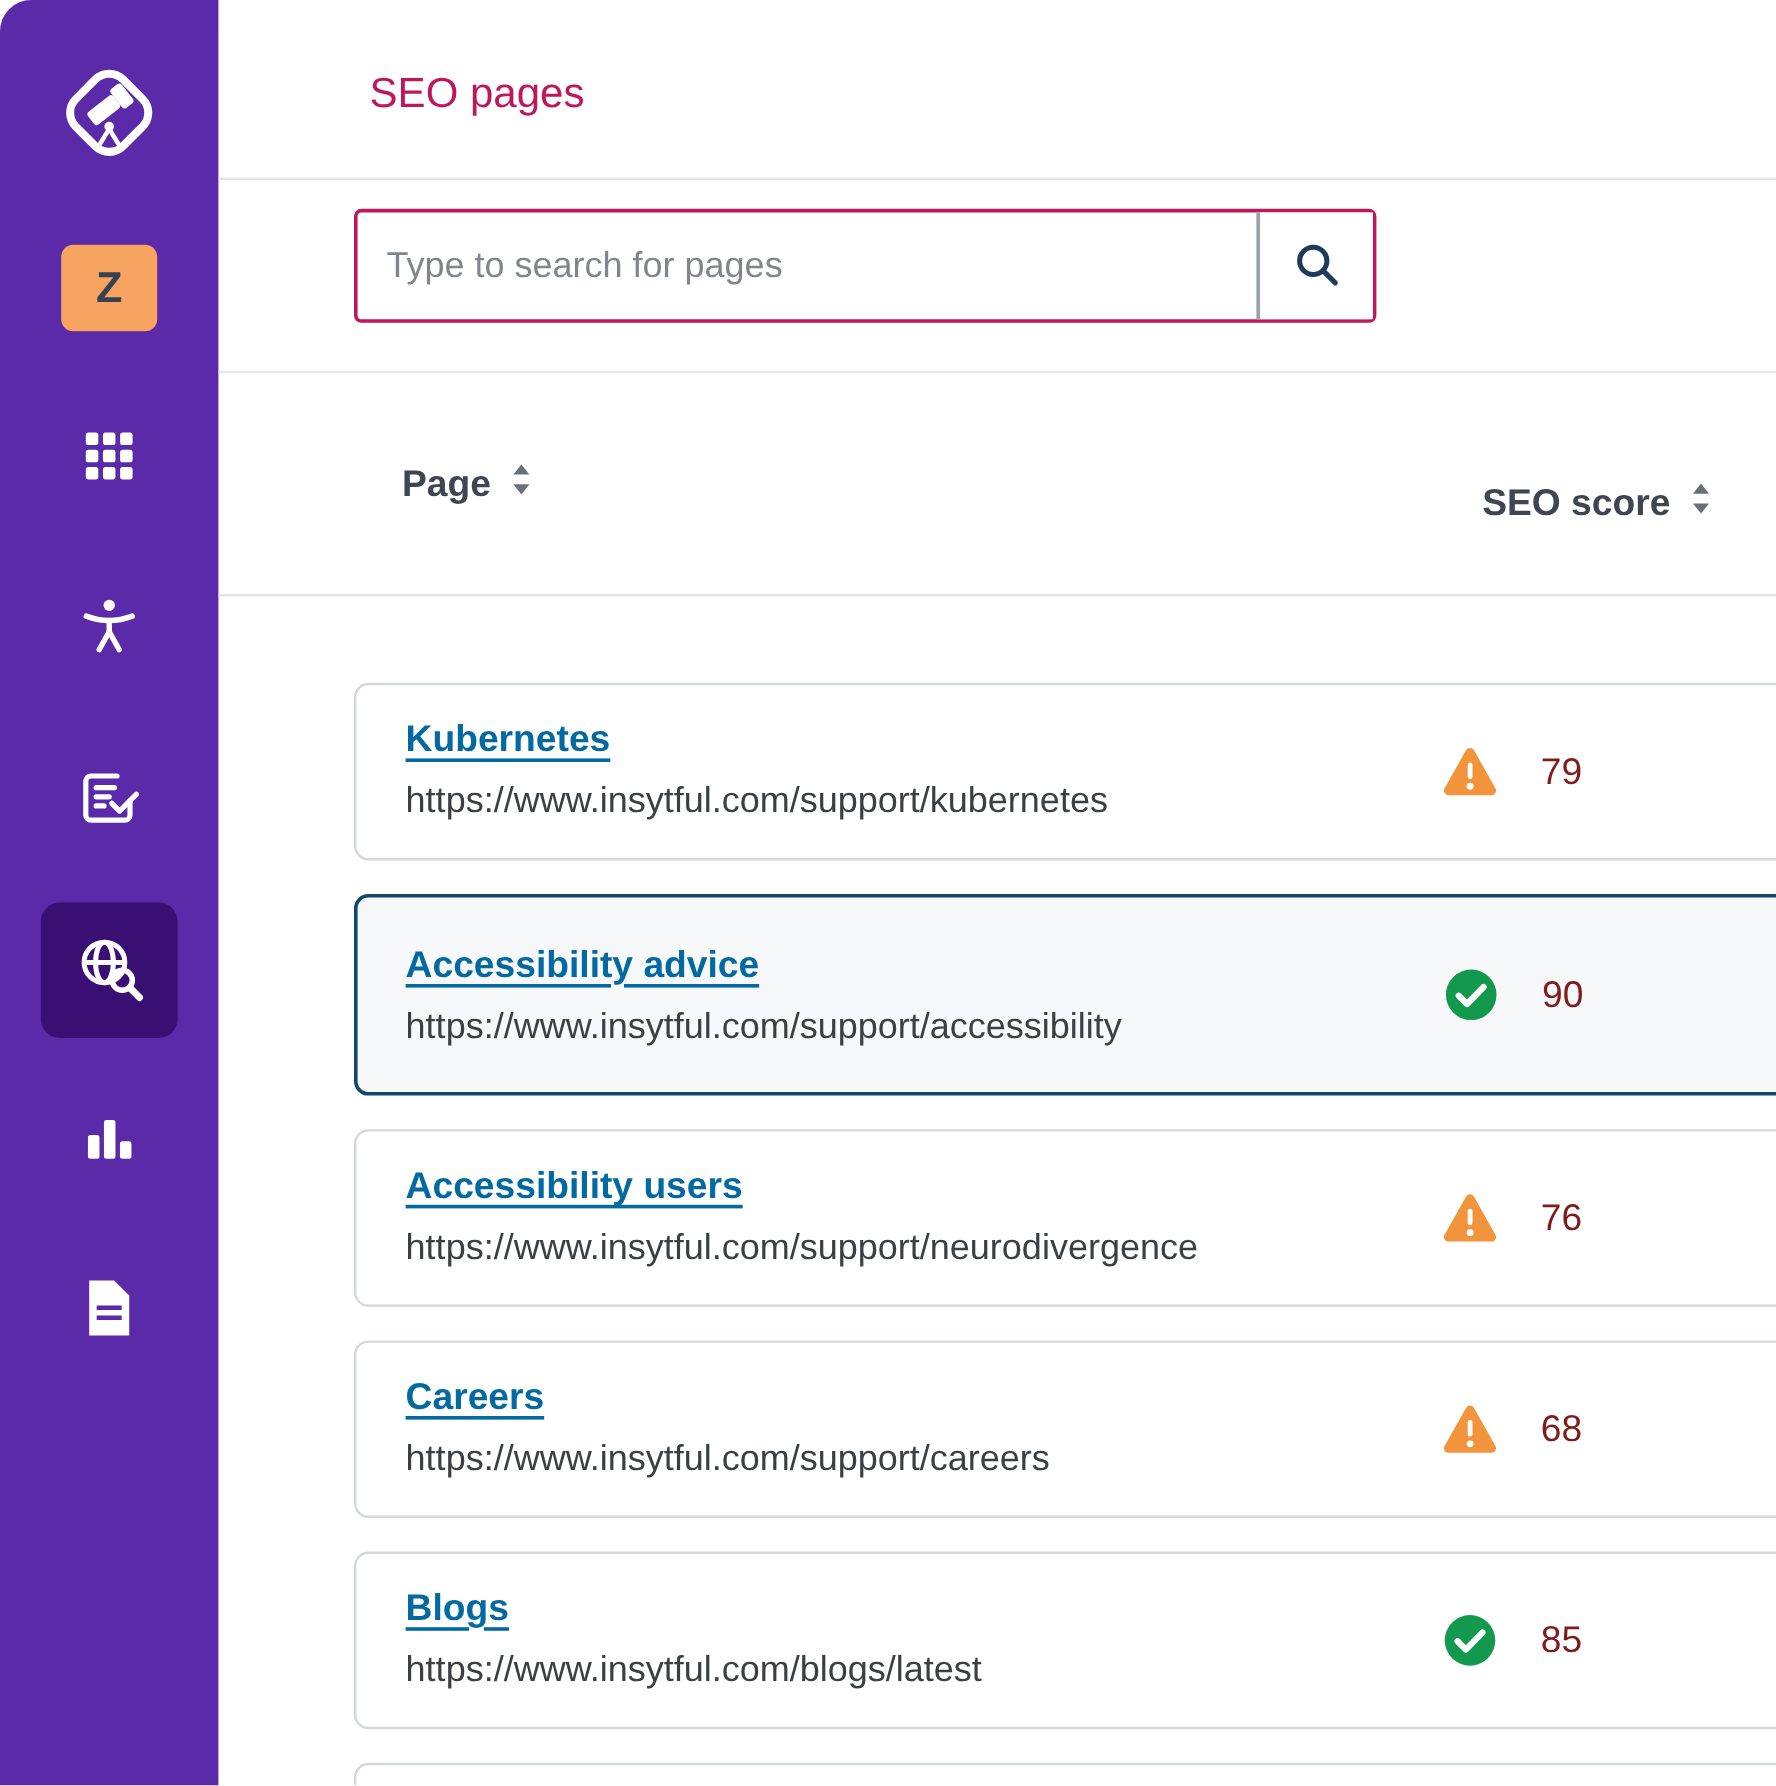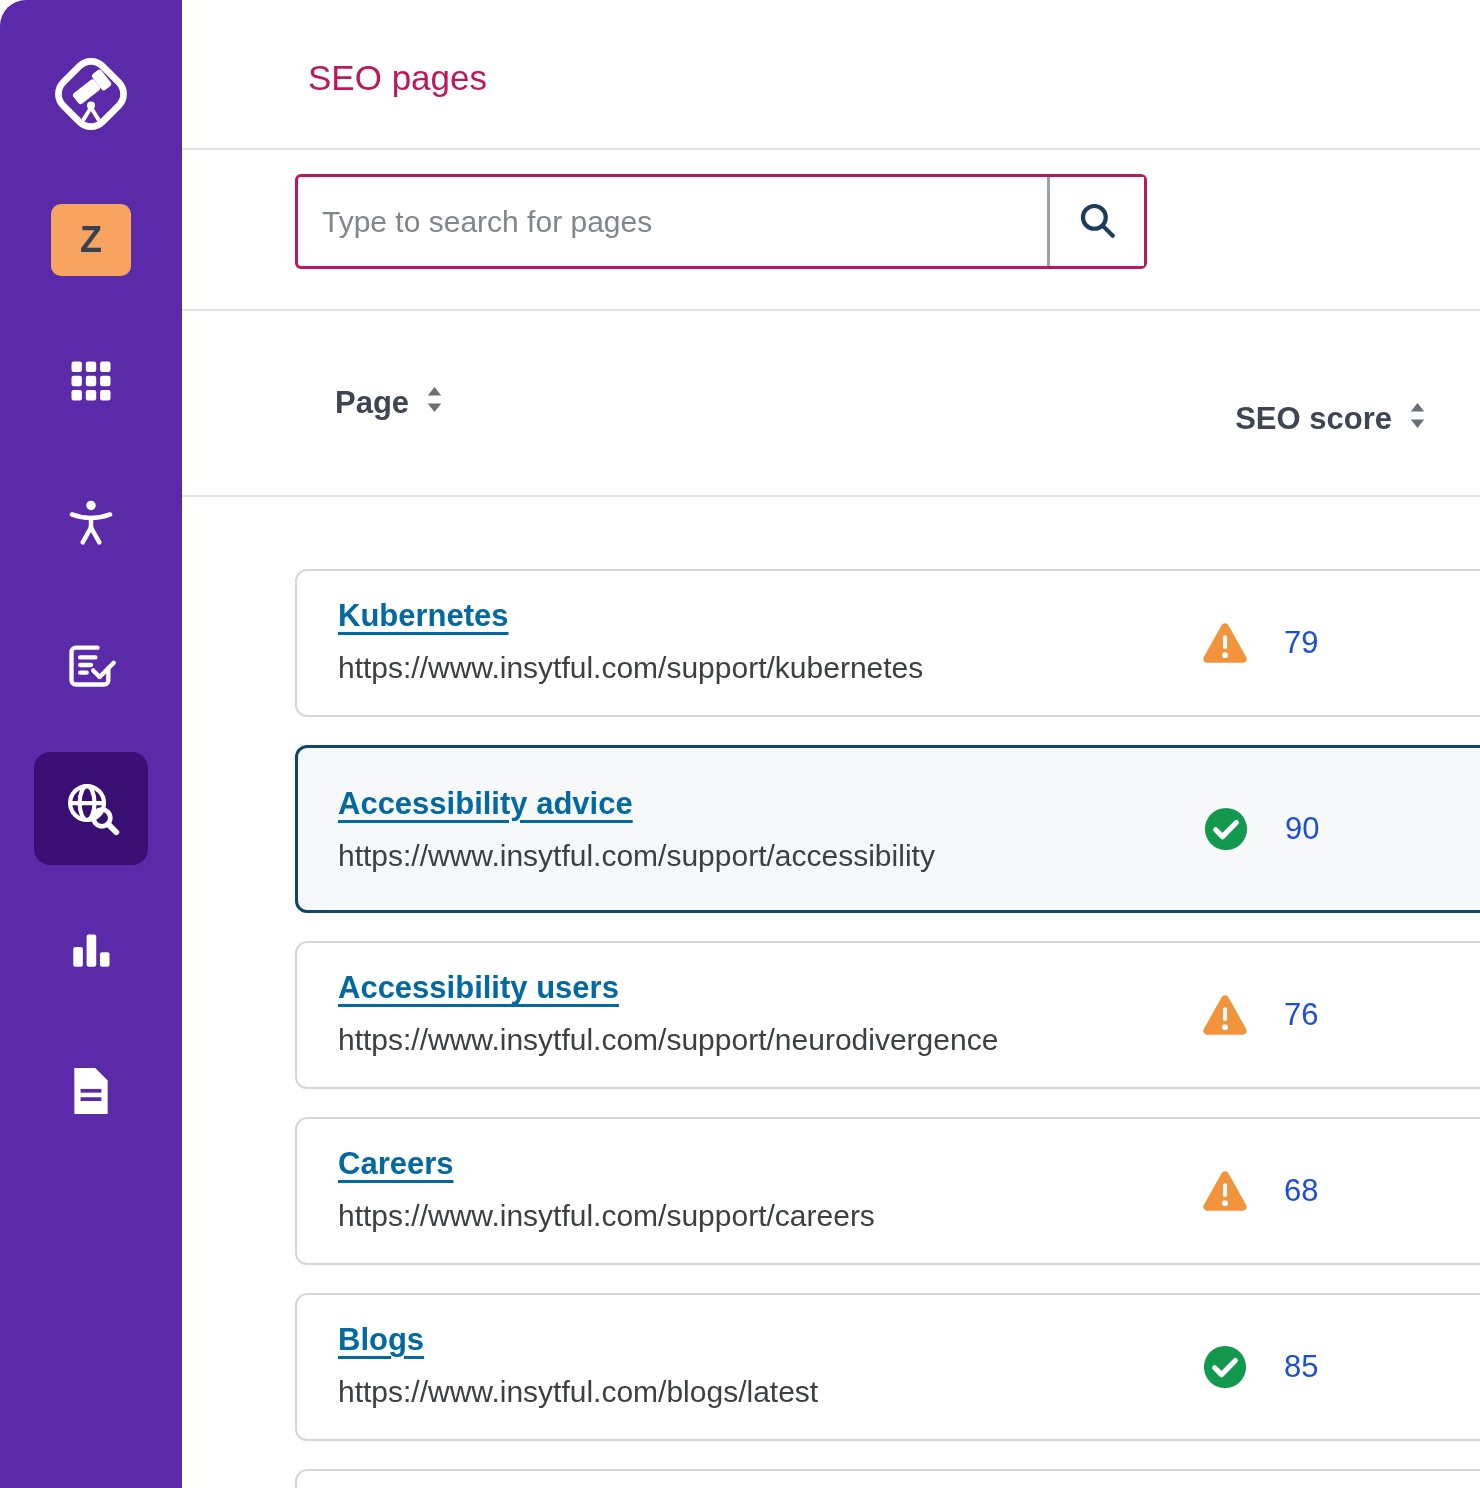--- a/index.html
+++ b/index.html
@@ -75,21 +75,21 @@
     display:inline-block;font-size:31px;font-weight:700;color:#0369a1;
     text-decoration:underline;text-decoration-thickness:2.5px;text-underline-offset:6px;
     width:max-content;
   }
   .card-url{margin-top:17px;font-size:30px;color:#3c4043;}
   .card-status{
     position:absolute;left:905px;top:50%;transform:translateY(-50%);
     display:flex;align-items:center;gap:36px;
   }
   .status-icon{display:flex;align-items:center;}
-  .score{font-size:31px;color:#1d4ed8;}
+  .score{font-size:31px;color:#7f1d1d;}
 </style>
 </head>
 <body>
 
 <div class="app">
 
   <aside class="sidebar">
     <div class="logo">
       <svg viewBox="0 0 96 96" width="92" height="92">
         <rect x="19" y="19" width="58" height="58" rx="17" transform="rotate(45 48 48)" fill="none" stroke="#fff" stroke-width="7"></rect>

